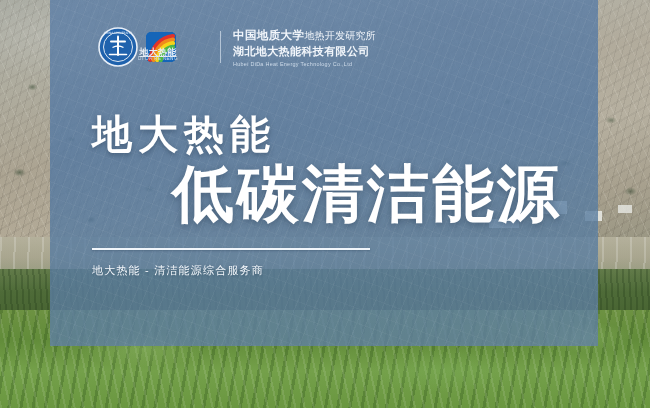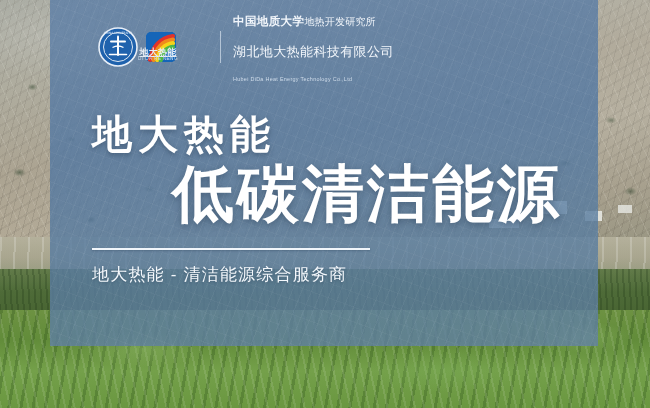--- a/index.html
+++ b/index.html
@@ -189,40 +189,40 @@
     width: 1px;
     height: 32px;
     margin: 0 12px 0 44px;
     background: rgba(226,236,246,.62);
     flex: 0 0 auto;
   }
   .org-text {
     display: flex;
     flex-direction: column;
     justify-content: center;
-    gap: 14px;
+    gap: 1px;
   }
   .org-line1 {
     font-size: 11.5px;
     color: #f2f6fb;
     letter-spacing: .4px;
     white-space: nowrap;
     font-weight: 600;
   }
   .org-line1 .sub {
     font-size: 10px;
     font-weight: 400;
     letter-spacing: .2px;
   }
   .org-line2 {
-    font-size: 13px;
+    font-size: 11px;
     color: #f2f6fb;
     letter-spacing: .4px;
     white-space: nowrap;
-    font-weight: 400;
+    font-weight: 700;
   }
   .org-line3 {
     font-size: 4.6px;
     color: #cfdcea;
     letter-spacing: .25px;
     white-space: nowrap;
     transform: scale(1.18);
     transform-origin: left top;
     margin-top: 1px;
   }
@@ -255,21 +255,21 @@
     text-align: right;
   }
   .rule {
     width: 278px;
     height: 2px;
     background: #f0f5fa;
     margin-top: 20px;
     box-shadow: 0 1px 2px rgba(30,50,76,.30);
   }
   .tagline {
-    font-size: 17px;
+    font-size: 11px;
     color: #f4f8fc;
     letter-spacing: 1.2px;
     margin-top: 13px;
     white-space: nowrap;
     text-shadow: 0 1px 3px rgba(30,50,76,.40);
   }
 </style>
 </head>
 <body>
 

